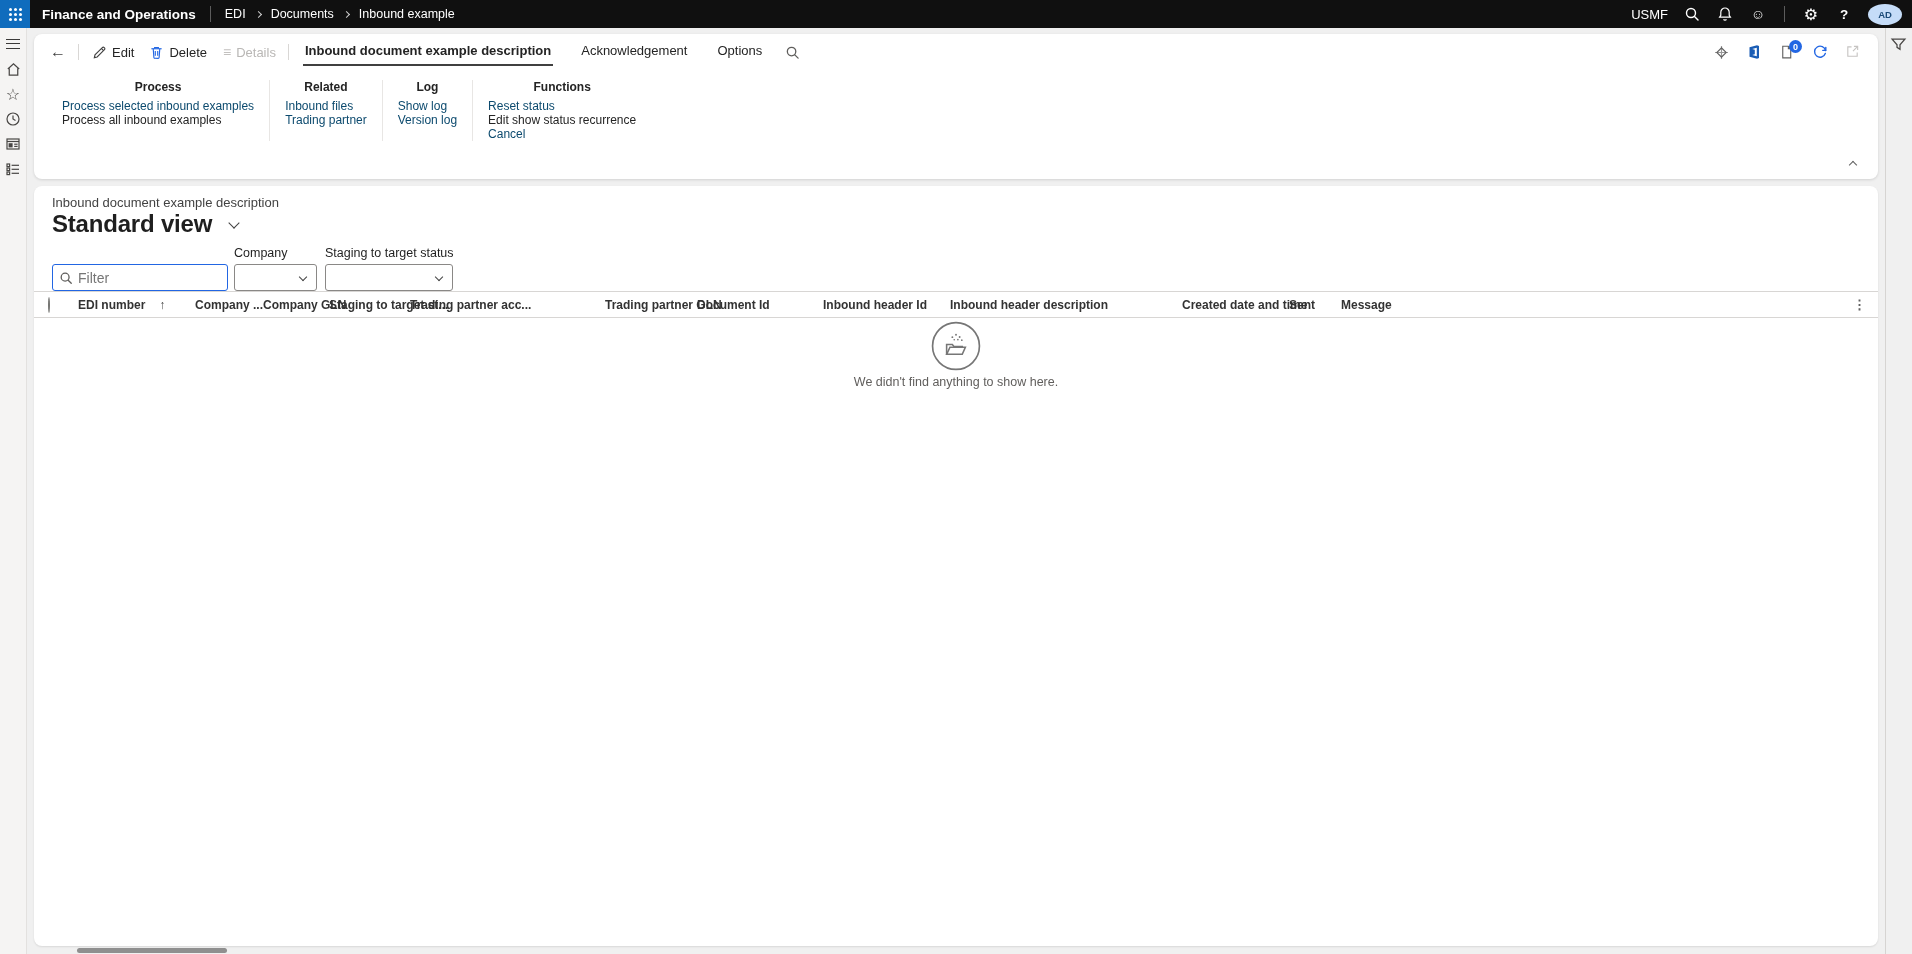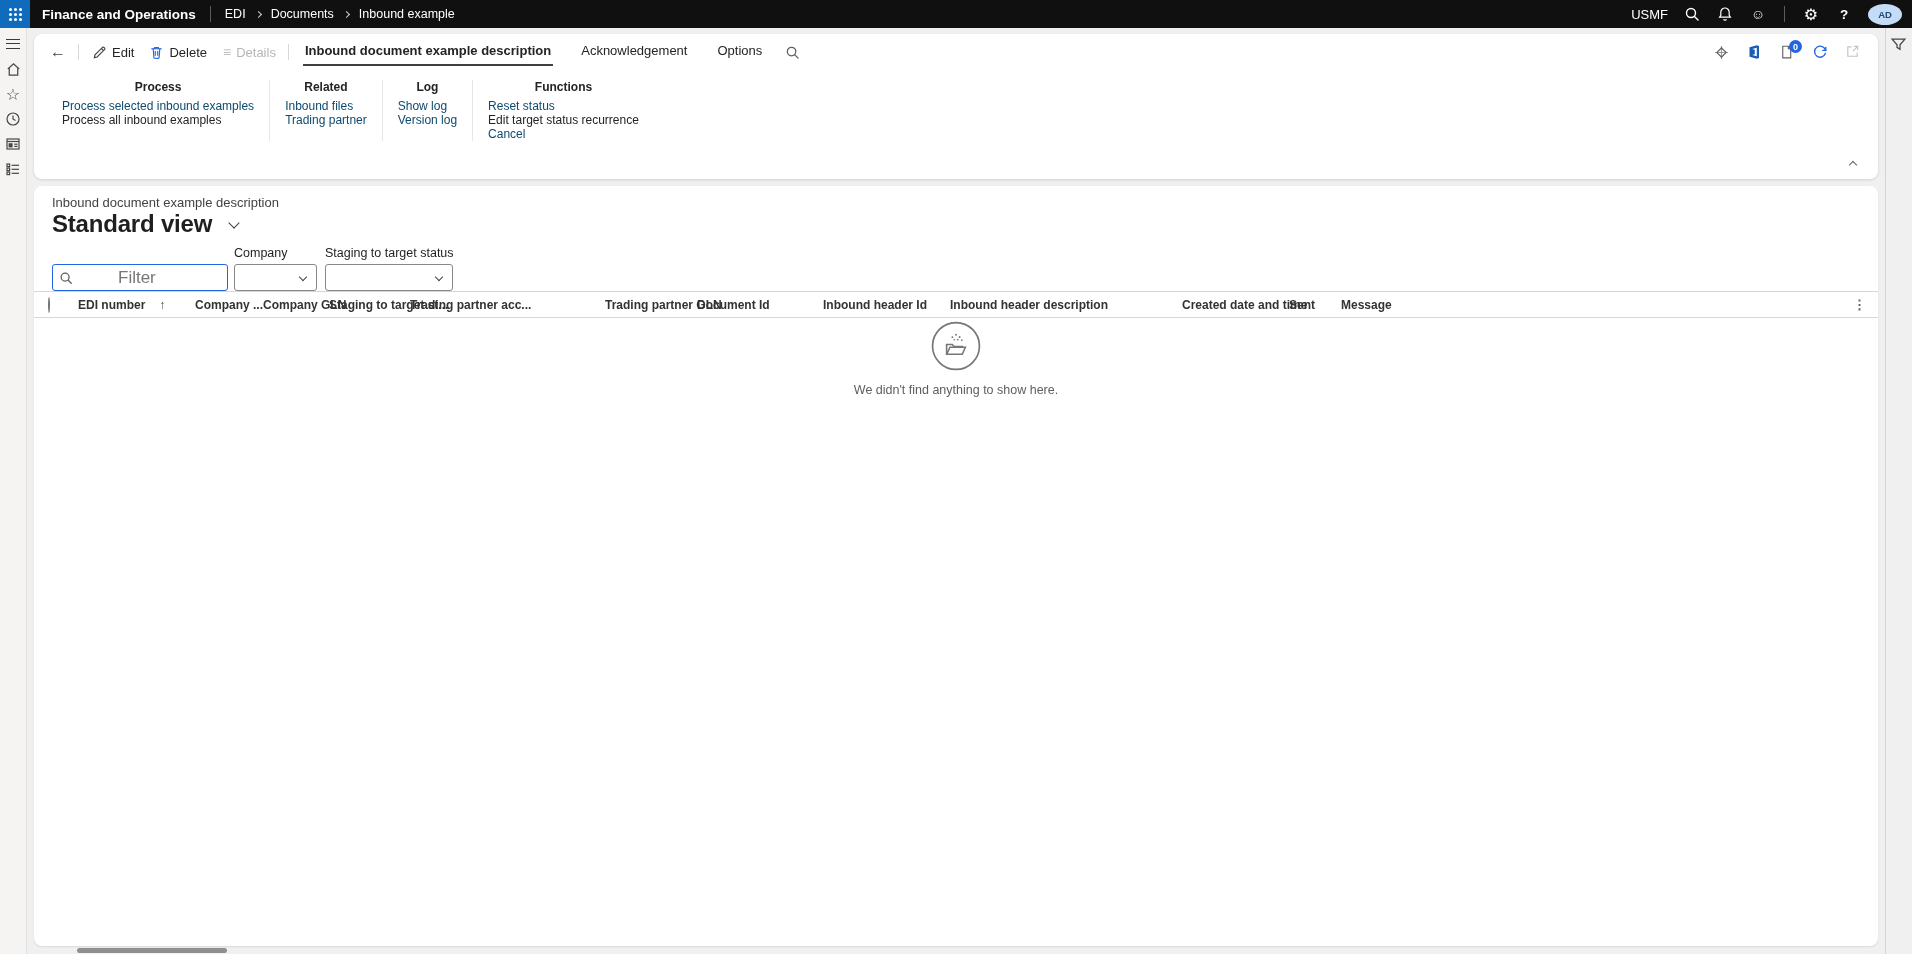--- a/index.html
+++ b/index.html
@@ -66,40 +66,40 @@
   .content-card { position:absolute; left:34px; right:34px; top:186px; bottom:8px; background:#fff; border-radius:8px; box-shadow:0 1px 2px rgba(0,0,0,.10); }
   .page-subtitle { position:absolute; left:18px; top:9px; font-size:13px; color:#424242; }
   .view-row { position:absolute; left:18px; top:24px; display:flex; align-items:center; gap:18px; cursor:pointer; }
   .view-name { font-size:24px; font-weight:700; color:#1f1f1f; letter-spacing:-0.2px; }
   .view-chv { width:8px; height:8px; color:#424242; margin-top:-3px; }
   .flt-label { position:absolute; top:60px; font-size:12.5px; color:#1f1f1f; }
   .lbl-company { left:200px; }
   .lbl-staging { left:291px; }
   .filter-box { position:absolute; left:18px; top:78px; width:176px; height:27px; border:1.6px solid #2266e3; border-radius:3px; display:flex; align-items:center; padding:0 6px; gap:5px; background:#fff; }
   .filter-box svg { flex:0 0 auto; color:#5f5e5c; }
-  .filter-input { border:none; outline:none; width:100%; font:inherit; font-size:17px; color:#ef4444;margin-left:40px; }
+  .filter-input { border:none; outline:none; width:100%; font:inherit; font-size:14px; color:#ef4444; }
   .filter-input::placeholder { color:#767676; }
   .combo { position:absolute; top:78px; height:27px; border:1px solid #8a8886; border-radius:3px; background:#fff; cursor:pointer; }
   .combo .chv { position:absolute; right:10px; top:9px; color:#424242; }
   .combo-company { left:200px; width:83px; }
   .combo-staging { left:291px; width:128px; }
 
   
   .grid-header { position:absolute; left:0; right:0; top:105px; height:27px; border-top:1px solid #d8d6d4; border-bottom:1px solid #d8d6d4; display:flex; align-items:center; padding-left:14px; font-size:12px; font-weight:700; color:#333; }
   .hcell { white-space:nowrap; overflow:visible; cursor:pointer; }
   .c-sel{width:30px; font-weight:400;} .c-edi{width:117px;} .c-comp{width:68px;} .c-gln{width:66px;}
   .c-stag{width:81px;} .c-tpacc{width:195px;} .c-tpgln{width:92px;} .c-doc{width:126px;}
   .c-ihid{width:127px;} .c-ihdesc{width:232px;} .c-created{width:107px;} .c-sent{width:52px;} .c-msg{flex:1;}
   .sel-circle { width:15px; height:15px; border:1px solid #767674; border-radius:50%; background:#fff; cursor:pointer; }
   .sort-arrow { font-size:12px; font-weight:400; color:#424242; margin-left:14px; }
   .hdr-more { position:absolute; right:12px; top:5px; font-size:13px; color:#616161; cursor:pointer; }
 
   
   .empty-wrap { position:absolute; left:0; right:0; top:135px; display:flex; flex-direction:column; align-items:center; }
-  .empty-text { margin-top:12px; font-size:12.5px; color:#605e5c; }
+  .empty-text { margin-top:4px; font-size:12.5px; color:#605e5c; }
 
   
   .hscroll-thumb { position:absolute; left:77px; bottom:1px; width:150px; height:5px; border-radius:3px; background:#8f8f8f; cursor:pointer; }
 </style>
 </head>
 <body>
 
 <div class="screen">
 
   <div class="topbar">
@@ -279,21 +279,21 @@
       <div class="rb-sep"></div>
       <div class="rb-group">
         <div class="rb-title">Log</div>
         <div class="rb-item disabled">Show log</div>
         <div class="rb-item disabled">Version log</div>
       </div>
       <div class="rb-sep"></div>
       <div class="rb-group">
         <div class="rb-title">Functions</div>
         <div class="rb-item disabled">Reset status</div>
-        <div class="rb-item">Edit target status recurrence</div>
+        <div class="rb-item">Edit show status recurrence</div>
         <div class="rb-item disabled">Cancel</div>
       </div>
     </div>
 
     <span class="ap-collapse">
       <span class="chv up"></span>
     </span>
   </div>
 
   <div class="content-card">

